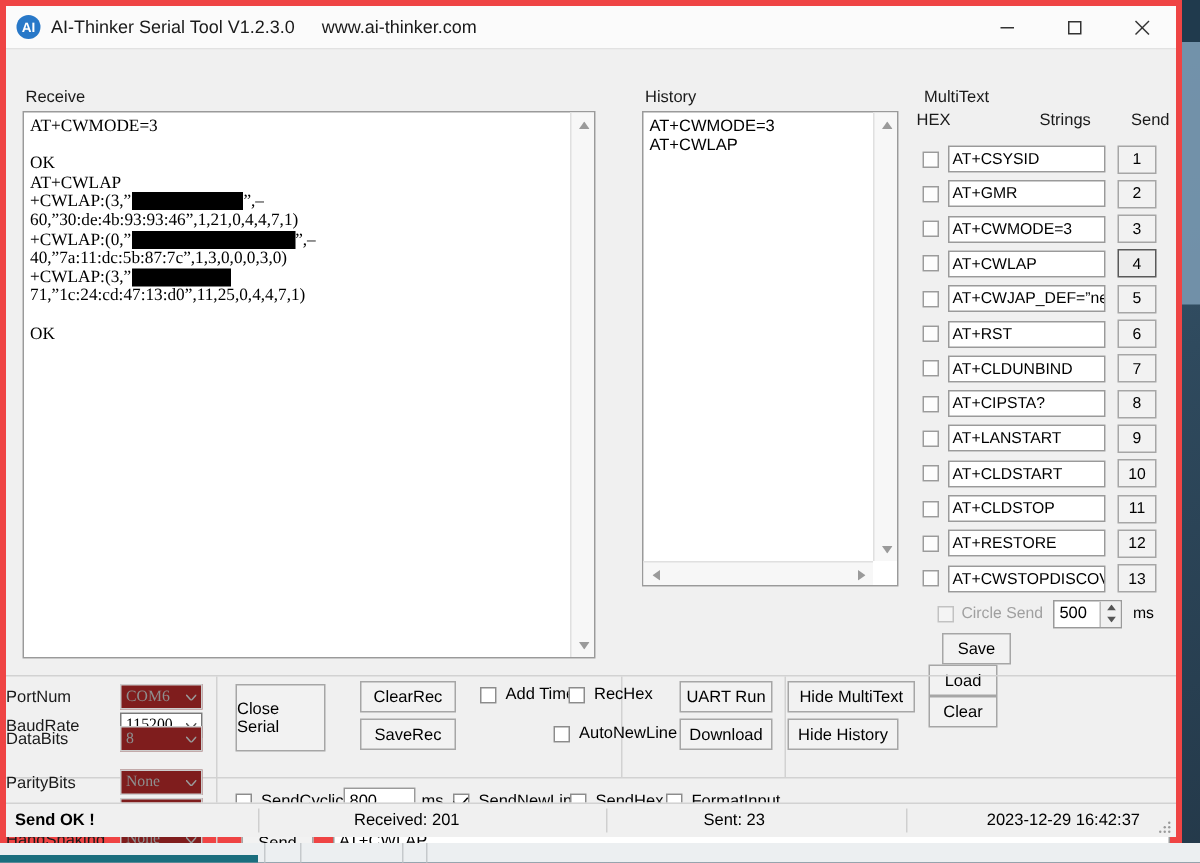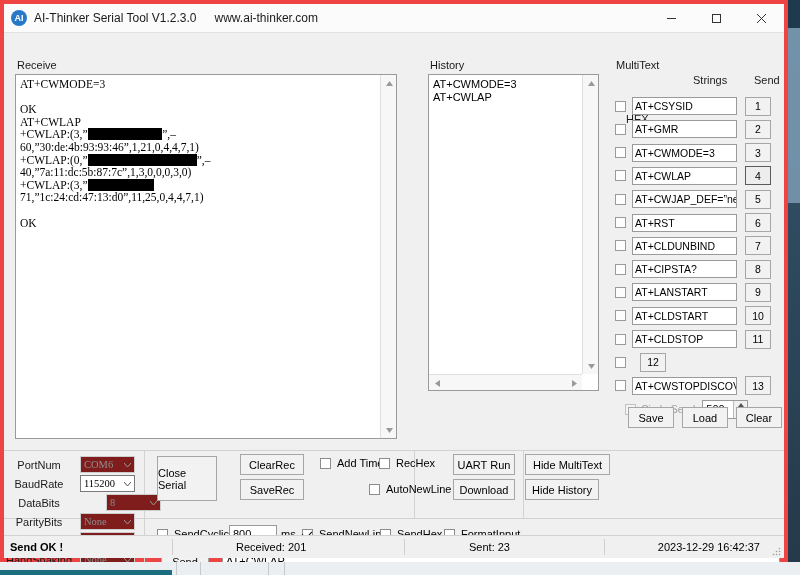--- a/index.html
+++ b/index.html
@@ -114,21 +114,21 @@
   #history-box .vscroll { bottom:16px; }
   #history-box .hscroll { right:16px; }
   
   #mt-group {
     position:absolute; left:607px; top:41px; width:172px; height:368px;
   }
   .mt-head {
     position:absolute; top:0; left:0; width:100%;
     font-size:11px; color:#1a1a1a;
   }
-  .mt-head .hex { position:absolute; left:15px;margin-top:39px; }
+  .mt-head .hex { position:absolute; left:0; }
   .mt-head .strings { position:absolute; left:82px; }
   .mt-head .send { position:absolute; left:143px; }
   .mt-row {
     position:absolute; left:0; width:100%; height:20px;
     display:flex; align-items:center;
   }
   .mt-cb {
     width:11px; height:11px;
     border:1px solid #9b9b9b; background:#fdfdfd;
     box-sizing:border-box; margin-left:4px; margin-right:6px;
@@ -177,22 +177,22 @@
     border-left:1px solid #bbb; background:#f0f0f0;
     display:flex; flex-direction:column;
   }
   .spin-btns div {
     flex:1; display:flex; align-items:center; justify-content:center;
   }
   .spin-btns svg { display:block; }
   .ms-label { font-size:10.5px; color:#000; margin-left:7px; }
   
   #slc-row {
-    position:absolute; left:0; top:332px; width:100%; height:22px;
-    display:flex; align-items:flex-end;
+    position:absolute; left:0; top:348px; width:100%; height:22px;
+    display:flex; align-items:flex-start;flex-direction:column;
   }
   .slc-btn {
     width:46px; height:21px;
     border:1px solid #a6a6a6; background:#f2f2f2; box-sizing:border-box;
     font-size:11px; color:#000;
     display:flex; align-items:center; justify-content:center;
     margin-left:8px; flex:0 0 auto;
   }
   #slc-row .slc-btn:first-child { margin-left:17px; }
   
@@ -202,21 +202,21 @@
   #ctl-top { top:417px; }
   #ctl-mid { top:485px; }
   #left-settings {
     position:absolute; left:0; top:418px; width:140px; height:115px;
   }
   .set-row {
     position:absolute; left:0; width:100%; height:19px;
     display:flex; align-items:center;
   }
   .set-label {
-    font-size:11px; color:#1a1a1a; width:76px; text-align:center;
+    font-size:11px; color:#1a1a1a; width:76px; text-align:left;
     padding-right:6px; box-sizing:border-box; flex:0 0 auto;
   }
   .combo {
     position:relative; width:55px; height:17px;
     border:1px solid #cdcdcd; background:#7f1d1d;
     box-sizing:border-box; flex:0 0 auto;
   }
   .combo.active { border:1px solid #7a7a7a; background:#fff; }
   .combo-val {
     position:absolute; left:3px; top:0; line-height:15px;
@@ -445,20 +445,21 @@
             <span class="mt-input">AT+CLDSTART</span>
             <span class="mt-btn">10</span>
           </div>
           <div class="mt-row" style="top: 255px;">
             <span class="mt-cb"></span>
             <span class="mt-input">AT+CLDSTOP</span>
             <span class="mt-btn">11</span>
           </div>
           <div class="mt-row" style="top: 278.3px;">
             <span class="mt-cb"></span>
+            <span class="mt-input">AT+RESTORE</span>
             <span class="mt-btn">12</span>
           </div>
           <div class="mt-row" style="top: 301.6px;">
             <span class="mt-cb"></span>
             <span class="mt-input">AT+CWSTOPDISCOVER</span>
             <span class="mt-btn">13</span>
           </div>
         </div>
 
       <div id="circle-row">
@@ -511,21 +512,21 @@
         <span class="set-label">BaudRate</span>
         <span class="combo active">
           <span class="combo-val">115200</span>
           <span class="combo-arrow">
               <svg width="7" height="4" viewBox="0 0 7 4">
                 <polyline points="0,0 3.5,4 7,0" fill="none" stroke="#555" stroke-width="1"></polyline>
               </svg>
             </span>
         </span>
       </div>
-      <div class="set-row" style="top:42px;gap:26px;">
+      <div class="set-row" style="top:32px;">
         <span class="set-label">DataBits</span>
         <span class="combo">
           <span class="combo-val">8</span>
           <span class="combo-arrow">
               <svg width="7" height="4" viewBox="0 0 7 4">
                 <polyline points="0,0 3.5,4 7,0" fill="none" stroke="#9a9a9a" stroke-width="1"></polyline>
               </svg>
             </span>
         </span>
       </div>

